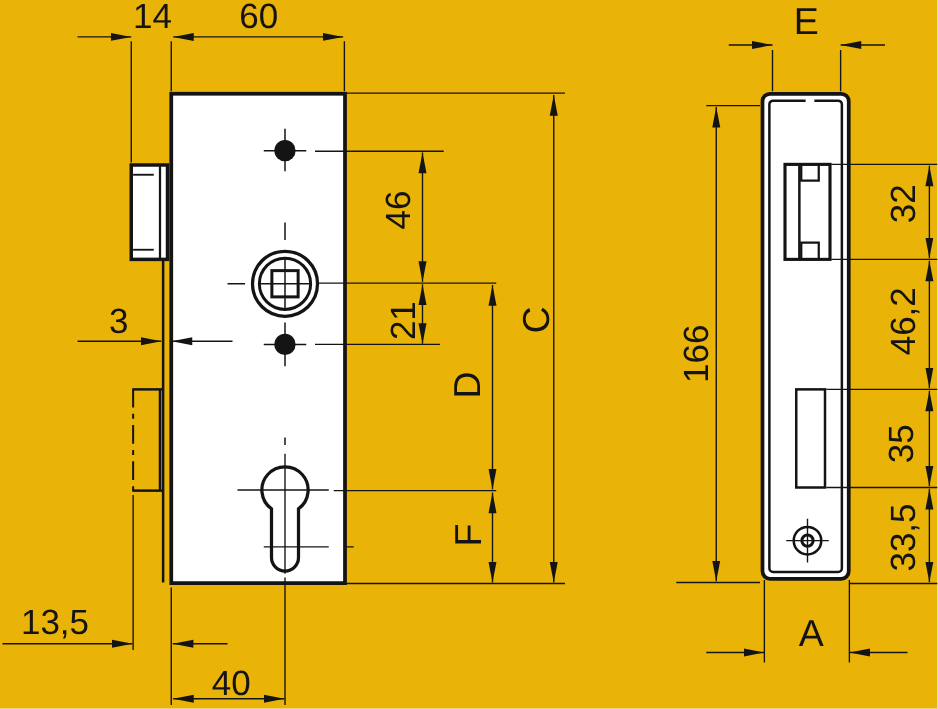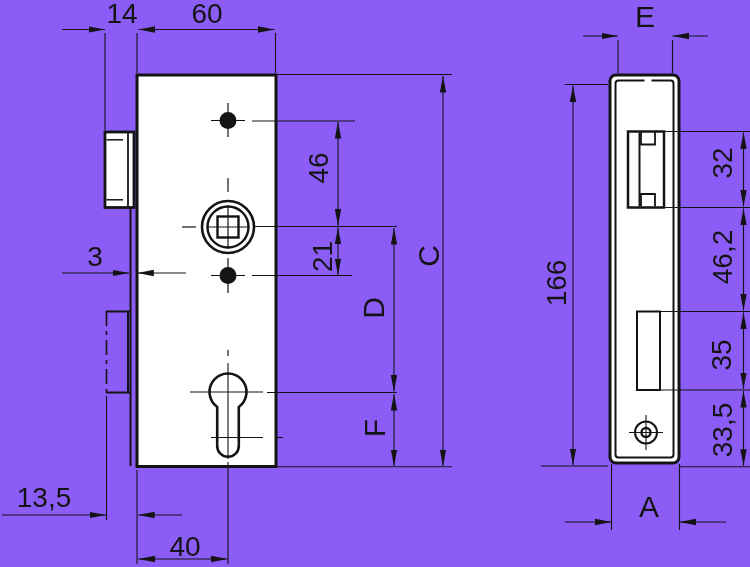--- a/index.html
+++ b/index.html
@@ -1,16 +1,16 @@
 <!DOCTYPE html>
 <html><head>
 <meta charset="utf-8">
 <style>
   html,body{margin:0;padding:0;background:#fff;}
-  .stage{width:750px;height:567px;position:relative;background:#8b5cf6;overflow:hidden;}
+  .stage{width:750px;height:567px;position:relative;background:#eab308;overflow:hidden;}
   svg{display:block;}
   text{font-family:"Liberation Sans","DejaVu Sans",sans-serif;fill:#141414;}
   .num{font-size:28px;}
   .ltr{font-size:30px;}
 </style>
 </head>
 <body>
 
 <div class="stage">
 <svg width="750" height="567" viewBox="0 0 750 567">

